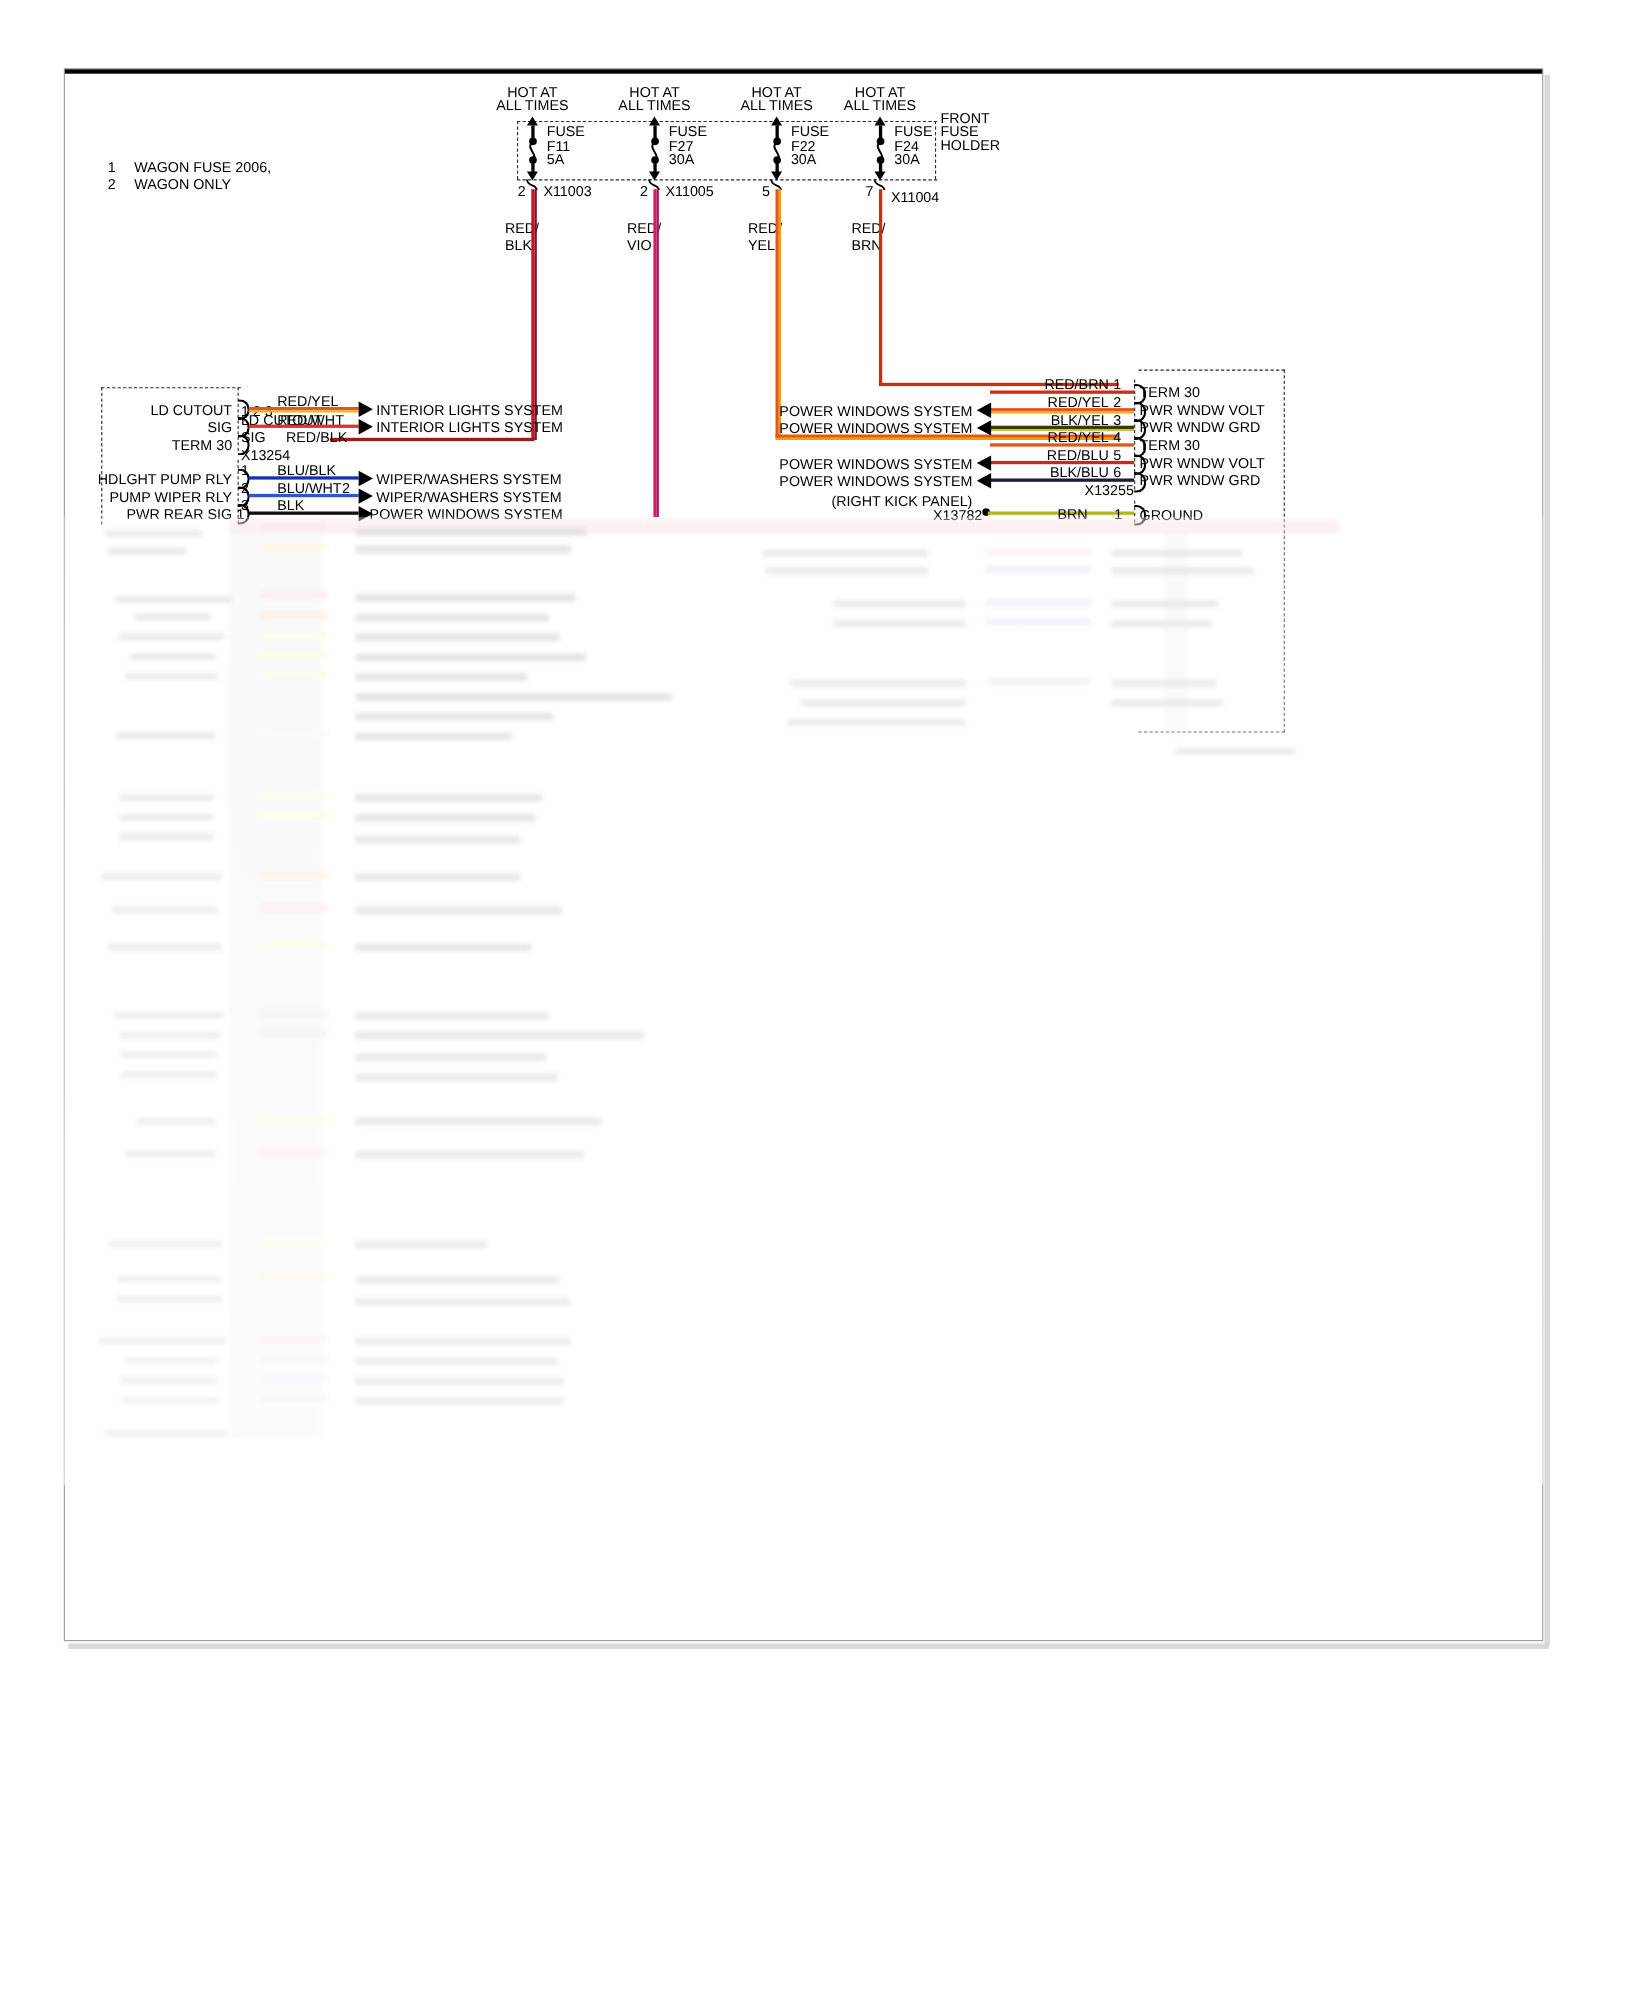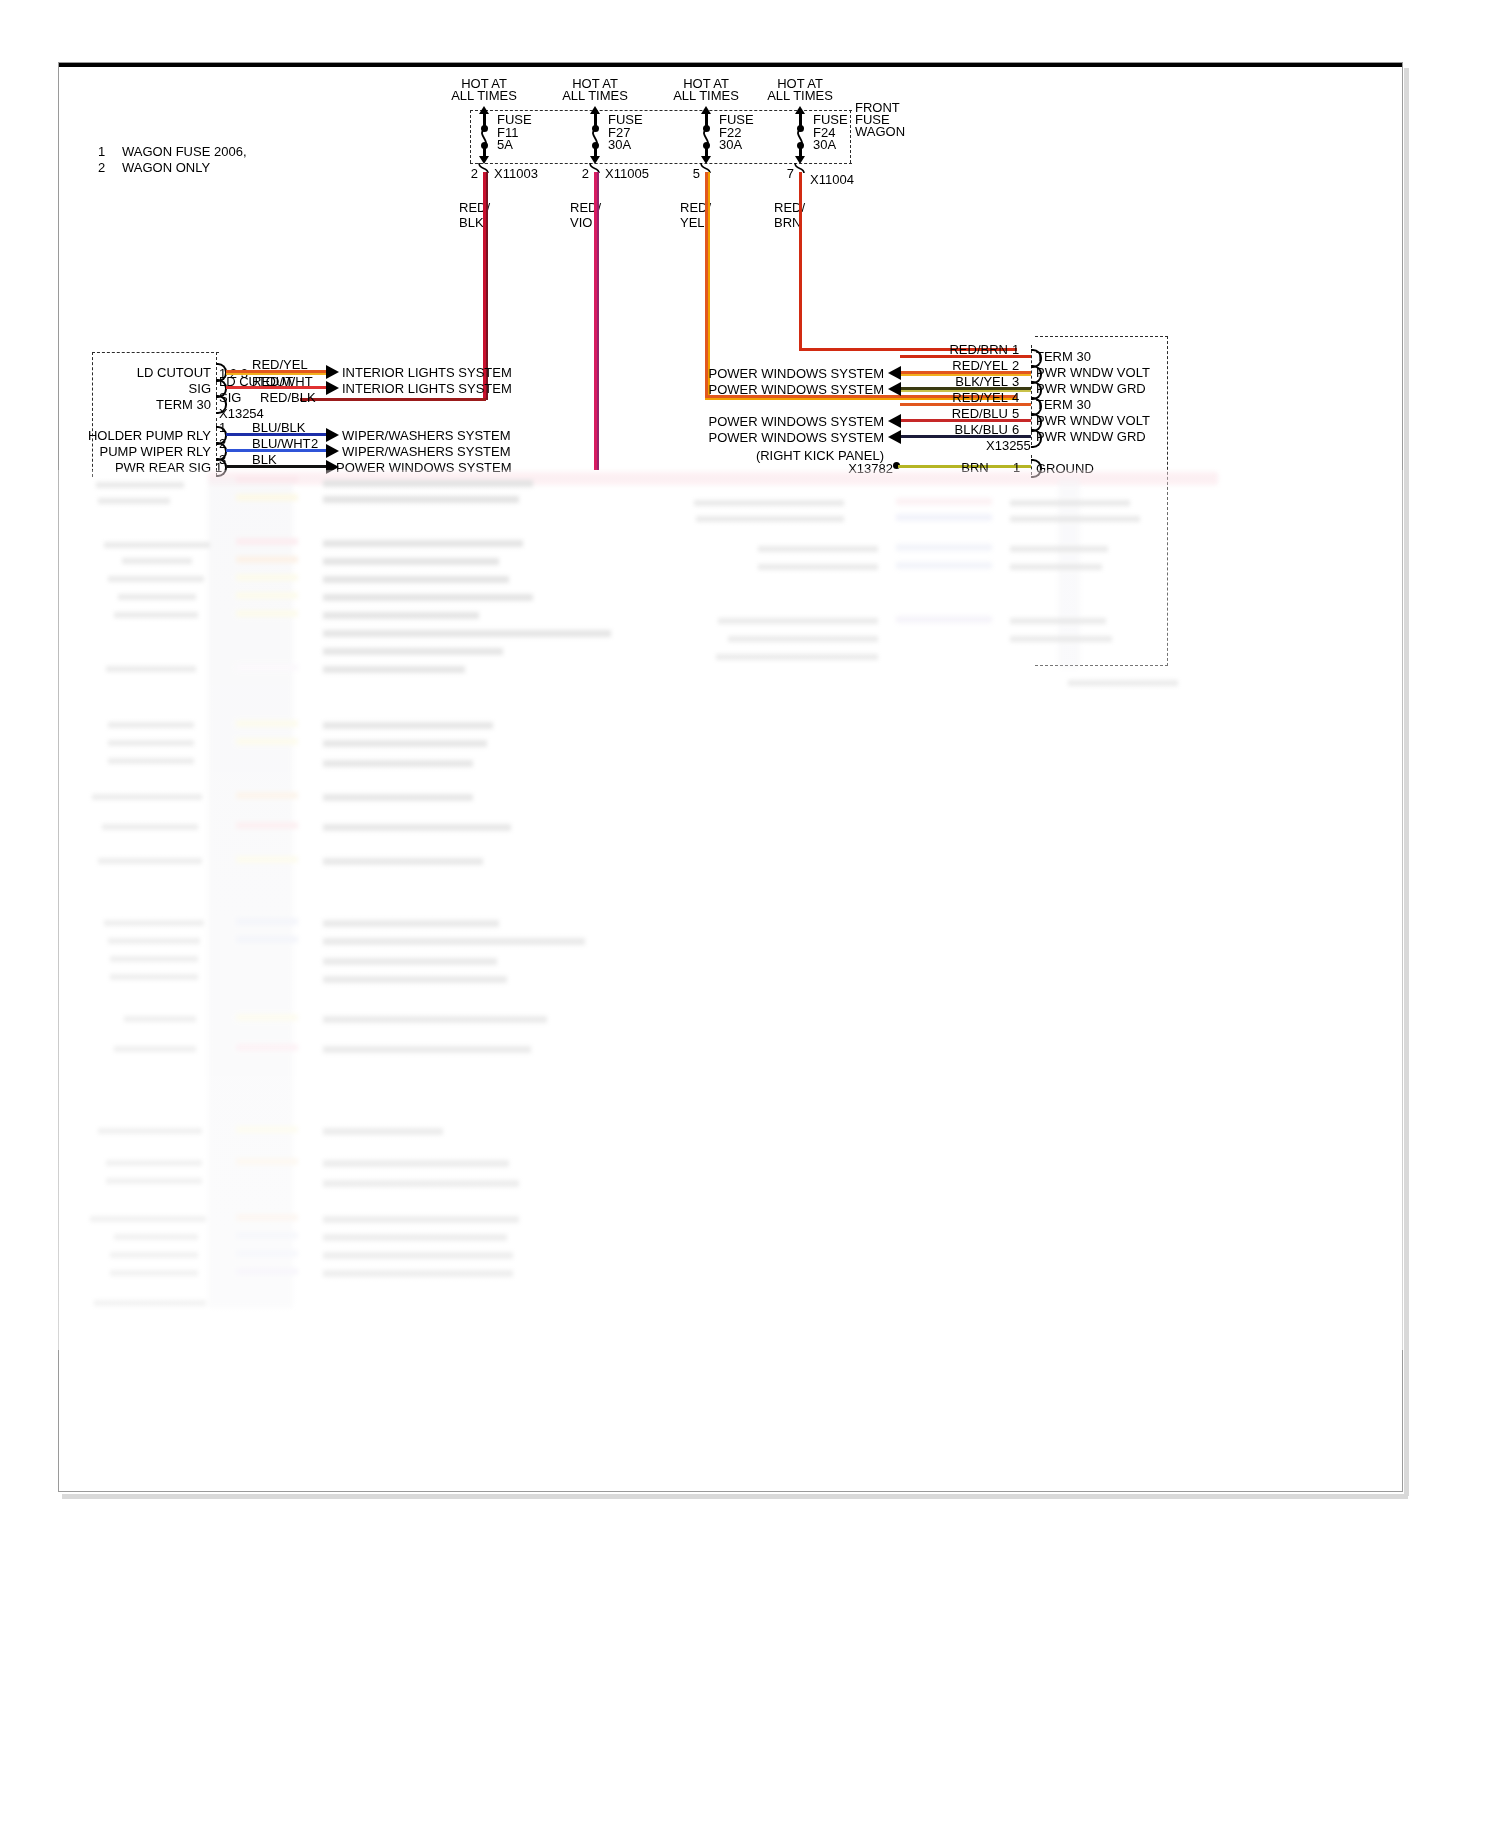--- a/index.html
+++ b/index.html
@@ -63,21 +63,21 @@
 <div class="t" style="left:98px;top:160px;">2</div>
 <div class="t" style="left:122px;top:160px;">WAGON ONLY</div>
 
 <div class="dash-t" style="left:470px;top:110px;width:382px;"></div>
 <div class="dash-l" style="left:470px;top:110px;height:53px;"></div>
 <div class="dash-b" style="left:470px;top:163px;width:382px;"></div>
 <div class="dash-r" style="left:850px;top:110px;height:53px;"></div>
 
 <div class="t" style="left:855px;top:100px;">FRONT</div>
 <div class="t" style="left:855px;top:112px;">FUSE</div>
-<div class="t" style="left:855px;top:124px;">WAGON</div>
+<div class="t" style="left:855px;top:124px;">HOLDER</div>
 
 <div class="t c" style="left:484px;top:76px;">HOT AT</div>
 <div class="t c" style="left:484px;top:88px;">ALL TIMES</div>
 <div class="arrowup" style="left:479px;top:106px;"></div>
 <div class="wire wv" style="left:483px;top:114px;height:14px;background:#000;"></div>
 <div class="dot" style="left:481px;top:125px;"></div>
 <svg style="position:absolute;left:476px;top:130px;" width="16" height="16">
   <path d="M8 0 C1 4, 15 12, 8 16" stroke="#000" stroke-width="1.8" fill="none"></path>
   </svg>
 <div class="dot" style="left:481px;top:142px;"></div>
@@ -196,21 +196,21 @@
 <div class="t" style="left:342px;top:381px;">INTERIOR LIGHTS SYSTEM</div>
 
 <div class="t" style="left:219px;top:390px;">SIG</div>
 <div class="t" style="left:260px;top:390px;">RED/BLK</div>
 
 <div class="t r" style="left:211px;top:397px;">TERM 30</div>
 <div class="pin" style="left:216px;top:395px;"></div>
 <div class="t" style="left:219px;top:406px;">X13254</div>
 
 <div class="t" style="left:219px;top:420px;">1</div>
-<div class="t r" style="left:211px;top:428px;">HOLDER PUMP RLY</div>
+<div class="t r" style="left:211px;top:428px;">HDLGHT PUMP RLY</div>
 <div class="pin" style="left:216px;top:426px;"></div>
 <div class="t" style="left:252px;top:420px;">BLU/BLK</div>
 <div class="wire wh" style="left:226px;top:433px;width:100px;background:#1c2ea8;"></div>
 <div class="arw-r" style="left:326px;top:428px;"></div>
 <div class="t" style="left:342px;top:428px;">WIPER/WASHERS SYSTEM</div>
 
 <div class="t" style="left:219px;top:436px;">2</div>
 <div class="t r" style="left:211px;top:444px;">PUMP WIPER RLY</div>
 <div class="pin" style="left:216px;top:442px;"></div>
 <div class="t" style="left:252px;top:436px;">BLU/WHT</div>

